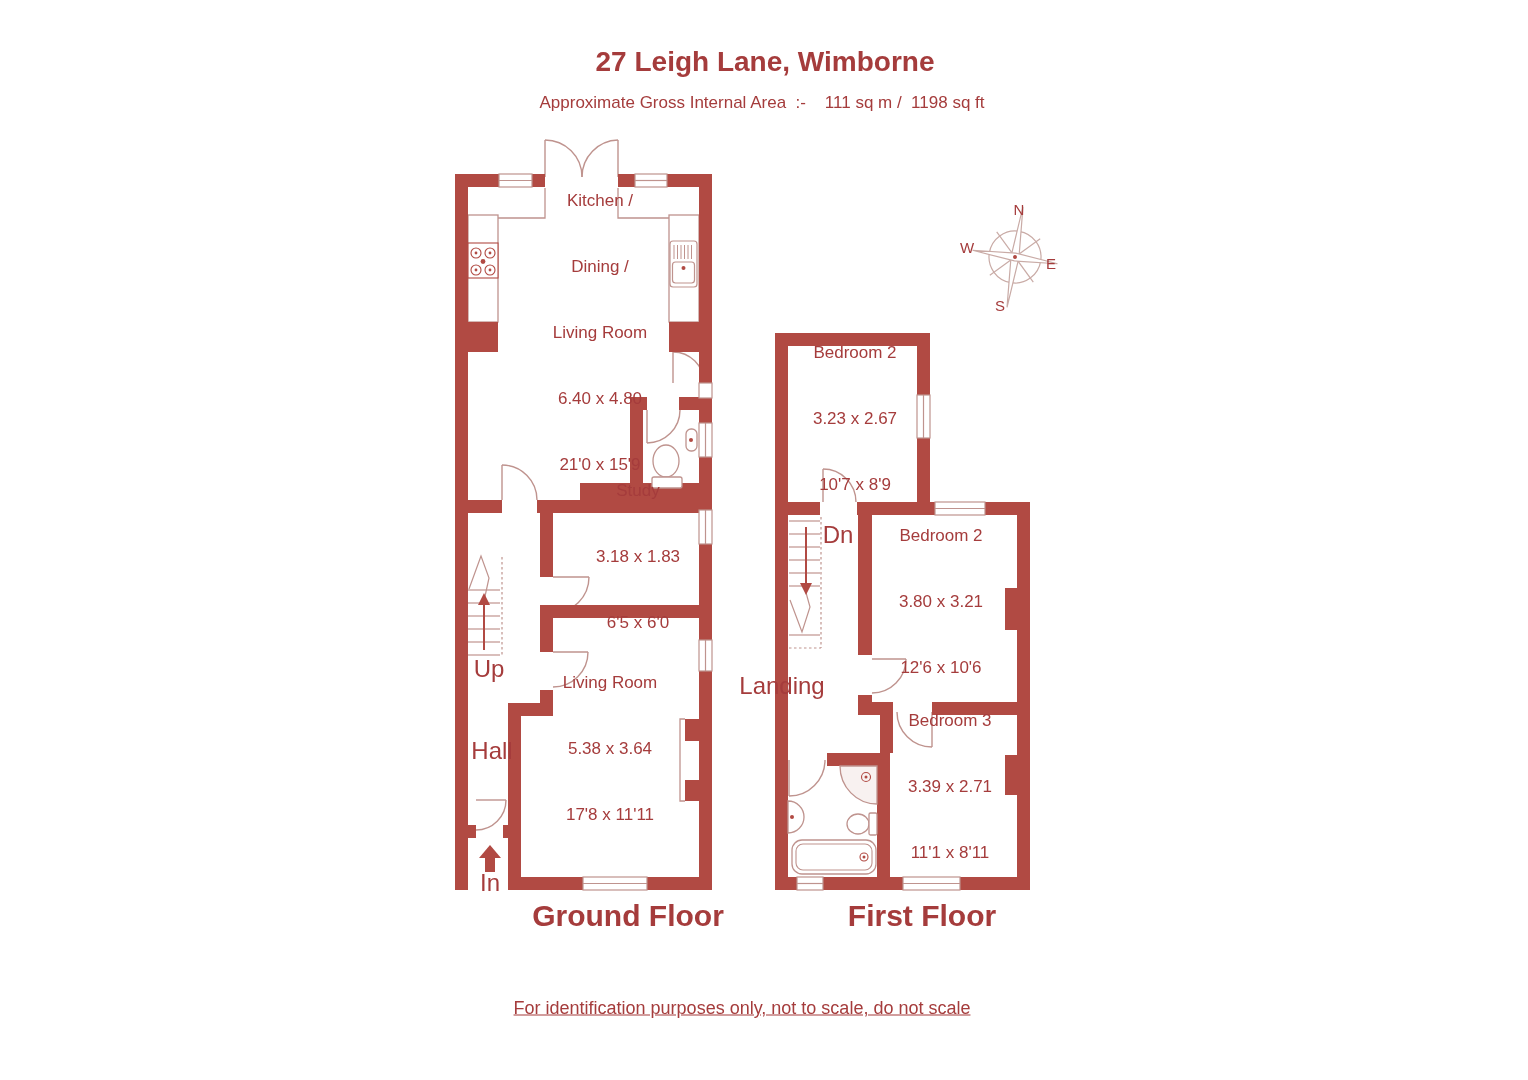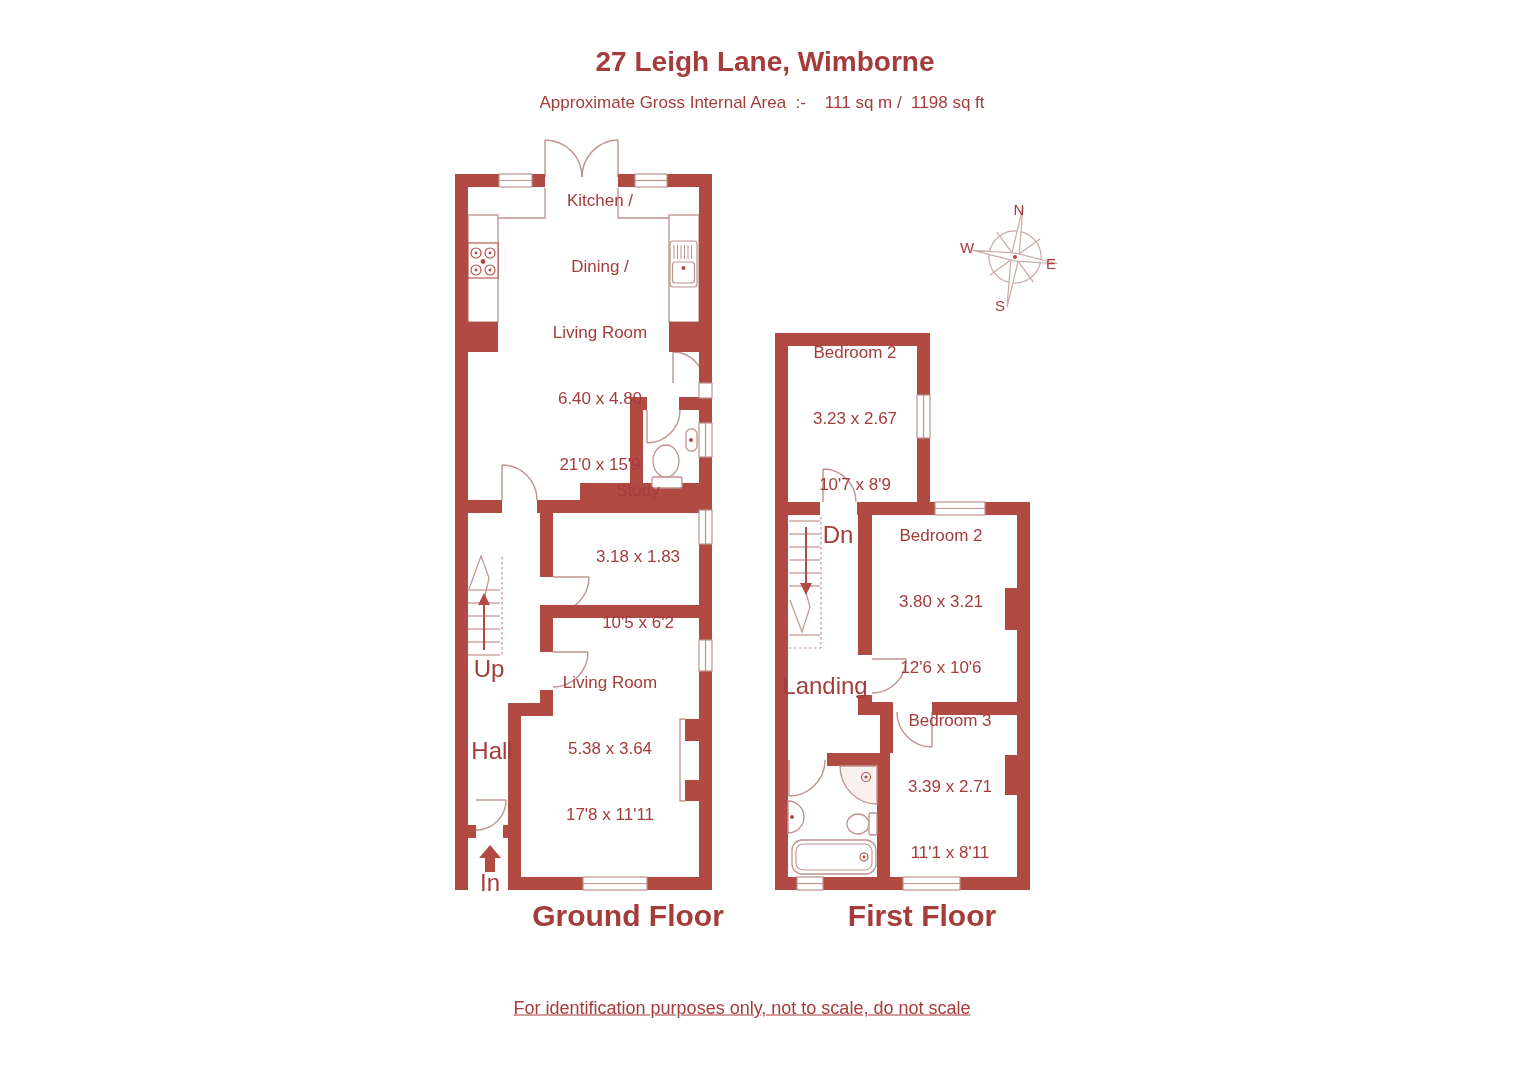--- a/index.html
+++ b/index.html
@@ -338,21 +338,21 @@
   <div class="abs room-label" style="left:600px;top:333px">
     <div>Kitchen /</div>
     <div>Dining /</div>
     <div>Living Room</div>
     <div>6.40 x 4.80</div>
     <div>21'0 x 15'9</div>
   </div>
   <div class="abs room-label" style="left:638px;top:557px">
     <div>Study</div>
     <div>3.18 x 1.83</div>
-    <div>10'5 x 6'2</div>
+    <div>6'5 x 6'0</div>
   </div>
   <div class="abs room-label" style="left:610px;top:749px">
     <div>Living Room</div>
     <div>5.38 x 3.64</div>
     <div>17'8 x 11'11</div>
   </div>
   <div class="abs small-label" style="left:489px;top:669px">Up</div>
   <div class="abs small-label" style="left:492px;top:751px">Hall</div>
   <div class="abs small-label" style="left:490px;top:883px">In</div>
   <div class="abs floor-label" style="left:628px;top:916px">Ground Floor</div>
@@ -366,21 +366,21 @@
     <div>Bedroom 2</div>
     <div>3.80 x 3.21</div>
     <div>12'6 x 10'6</div>
   </div>
   <div class="abs room-label" style="left:950px;top:787px">
     <div>Bedroom 3</div>
     <div>3.39 x 2.71</div>
     <div>11'1 x 8'11</div>
   </div>
   <div class="abs small-label" style="left:838px;top:535px">Dn</div>
-  <div class="abs small-label" style="left:825px;top:686px">Landing</div>
+  <div class="abs small-label" style="left:782px;top:686px">Landing</div>
   <div class="abs floor-label" style="left:922px;top:916px">First Floor</div>
 
   <div class="abs compass-letter" style="left:1019px;top:209px">N</div>
   <div class="abs compass-letter" style="left:967px;top:247px">W</div>
   <div class="abs compass-letter" style="left:1051px;top:263px">E</div>
   <div class="abs compass-letter" style="left:1000px;top:305px">S</div>
 
   <div class="abs footer" style="left:742px;top:1008px">For identification purposes only, not to scale, do not scale</div>
 </div>
 

